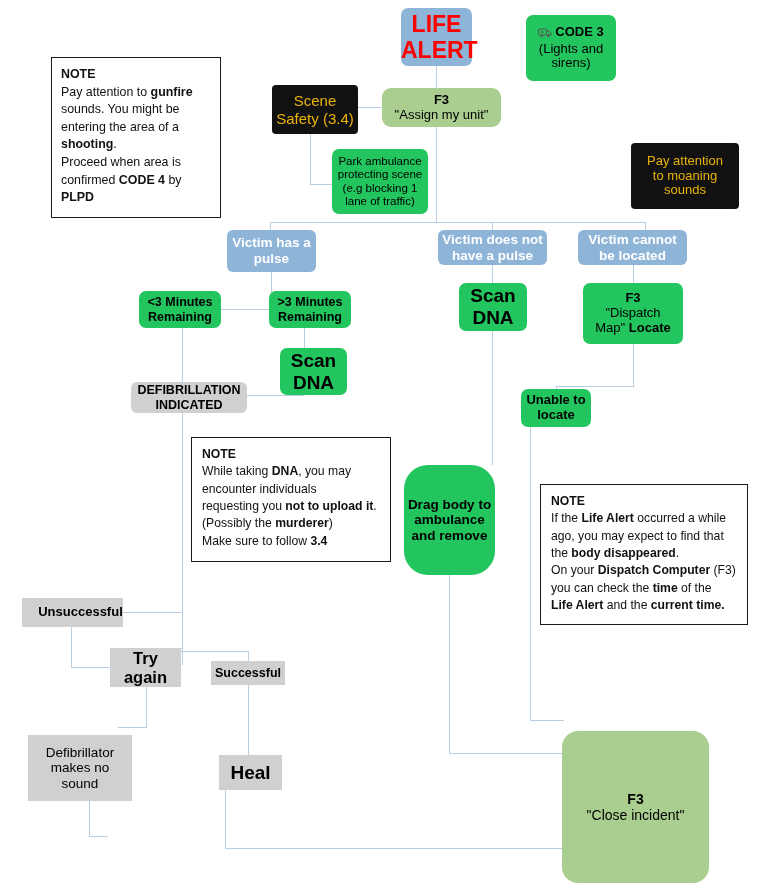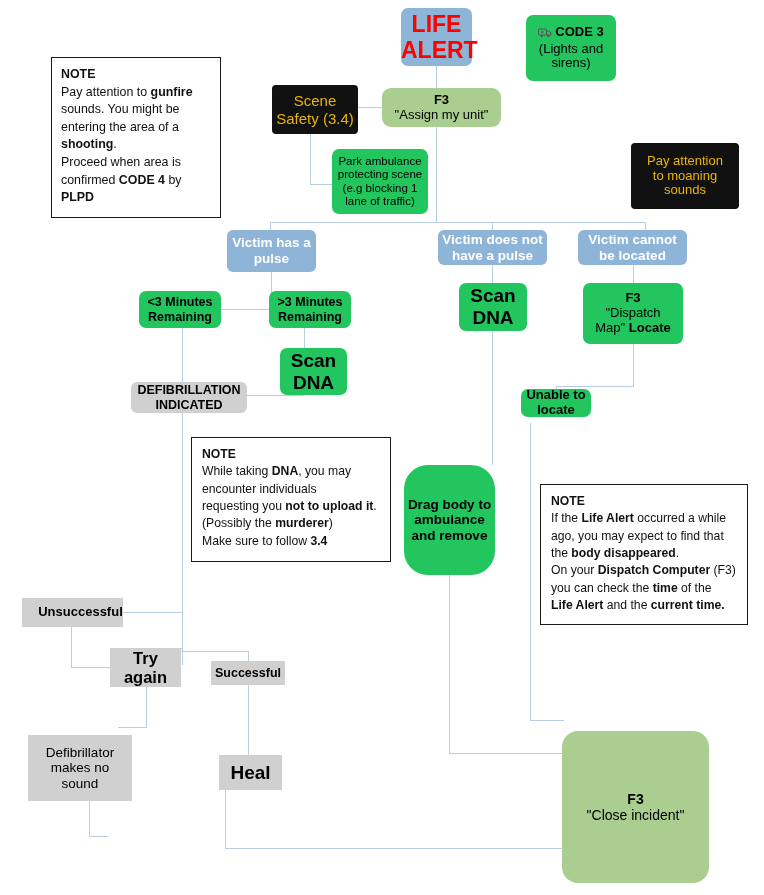--- a/index.html
+++ b/index.html
@@ -276,21 +276,21 @@
     </div>
   </div>
 
   <div class="node grey-sq-r" style="left:131px;top:382px;width:116px;height:31px;font-size:12.5px;">
     <div class="txt">
       <div>DEFIBRILLATION</div>
       <div>INDICATED</div>
     </div>
   </div>
 
-  <div class="node grey" style="left:521px;top:389px;width:70px;height:28px;font-size:13px;font-weight:bold;">
+  <div class="node grey" style="left:521px;top:389px;width:70px;height:38px;font-size:13px;font-weight:bold;">
     <div class="txt">
       <div>Unable to</div>
       <div>locate</div>
     </div>
   </div>
 
   <div class="node grey" style="left:404px;top:465px;width:91px;height:110px;font-size:13.5px;font-weight:bold;border-radius:24px;">
     <div class="txt">
       <div>Drag body to</div>
       <div>ambulance</div>

